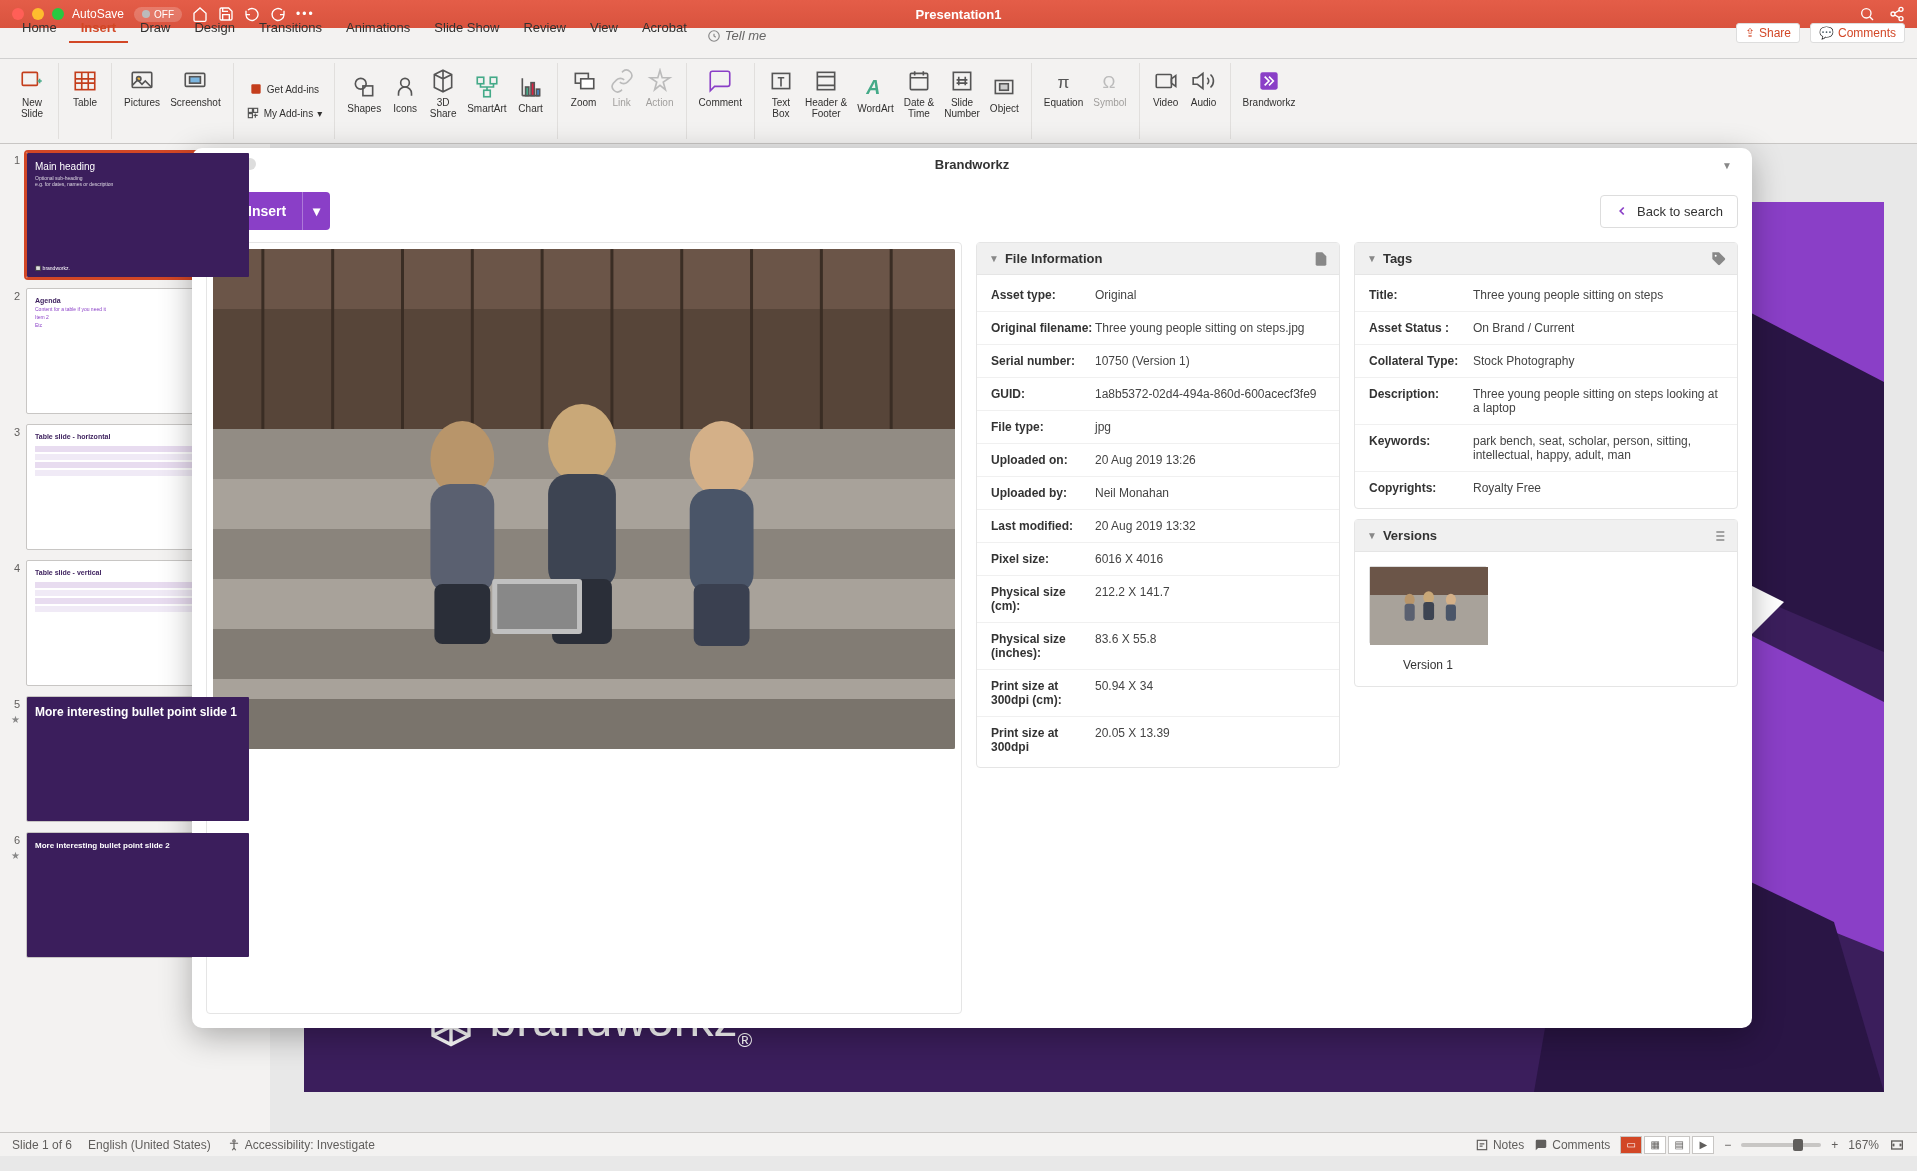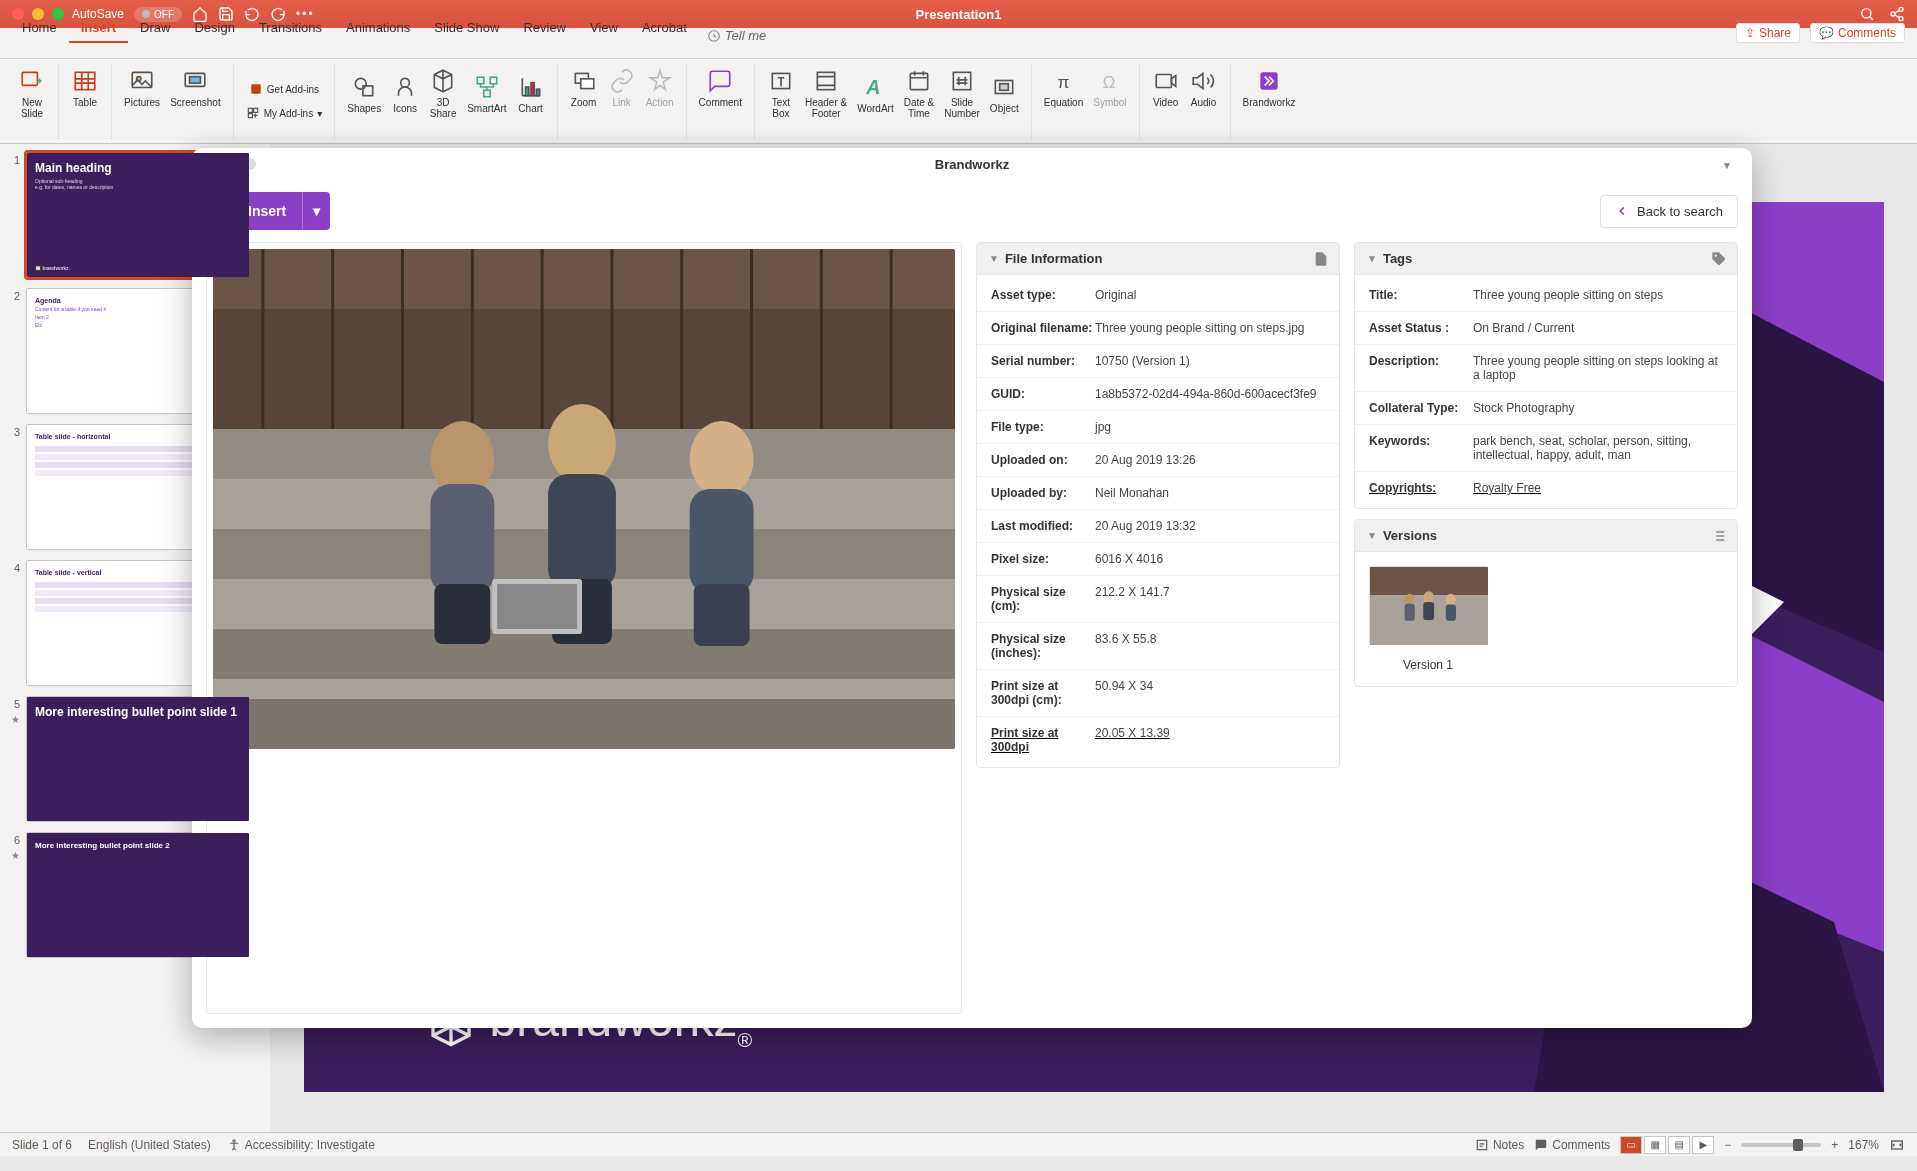--- a/index.html
+++ b/index.html
@@ -69,21 +69,21 @@
 .bw-preview-img { width: 100%; height: 500px; background: linear-gradient(180deg, #8a7560 0%, #6b5a48 35%, #b5b0aa 35%, #9a958f 100%); border-radius: 2px; position: relative; overflow: hidden; }
 
 .bw-info-col { flex: 1; display: flex; flex-direction: column; gap: 10px; overflow-y: auto; }
 .bw-side-col { width: 384px; display: flex; flex-direction: column; gap: 10px; }
 .info-panel { border: 1px solid #e5e5e5; border-radius: 4px; background: #fff; }
 .info-header { background: #f0f0f0; padding: 8px 12px; font-size: 13px; font-weight: 700; color: #333; display: flex; align-items: center; gap: 6px; border-bottom: 1px solid #e5e5e5; position: relative; }
 .info-header .caret { font-size: 10px; color: #888; }
 .info-header .hdr-icon { position: absolute; right: 10px; color: #888; }
 .info-rows { padding: 4px 0; }
 .info-row { display: flex; padding: 9px 14px; font-size: 12px; border-bottom: 1px solid #f0f0f0; }
-.info-row:last-child { border-bottom: none; text-decoration: underline; }
+.info-row:last-child { border-bottom: none; }
 .info-label { width: 104px; font-weight: 700; color: #333; flex-shrink: 0; }
 .info-value { color: #444; flex: 1; }
 .tag-label { width: 104px; font-weight: 700; color: #333; flex-shrink: 0; }
 
 .version-thumb { width: 118px; margin: 14px; }
 .version-img { width: 118px; height: 78px; border: 1px solid #ddd; background: linear-gradient(180deg, #8a7560 0%, #b5b0aa 50%, #9a958f 100%); border-radius: 2px; }
 .version-caption { text-align: center; font-size: 12px; color: #333; margin-top: 14px; }
 
 
 .status-bar { position: absolute; bottom: 15px; left: 0; right: 0; height: 24px; background: #f3f2f1; border-top: 1px solid #c8c6c4; display: flex; align-items: center; padding: 0 12px; font-size: 12px; color: #605e5c; gap: 16px; }
@@ -456,21 +456,21 @@
 <div class="workspace">
   <div class="slide-panel">
     <div id="thumbs-container">
         <div class="slide-thumb-row">
           <div style="display: flex; flex-direction: column; align-items: flex-end; gap: 4px;">
             <div class="slide-num">1</div>
           </div>
           <div class="slide-thumb selected">
             <div class="thumb-accent"></div>
             <div class="thumb-purple-dark thumb-content" style="height:100%;">
-              <div style="font-weight:700;font-size:12px;">Main heading</div>
+              <div style="font-weight:400;font-size:10px;">Main heading</div>
               <div style="font-size:5px;margin-top:3px;opacity:0.8;white-space:pre-line;">Optional sub-heading
 e.g. for dates, names or description</div>
               <div style="position:absolute;bottom:6px;left:8px;font-size:5px;">🔲 brandworkz.</div>
             </div>
           </div>
         </div>
         <div class="slide-thumb-row">
           <div style="display: flex; flex-direction: column; align-items: flex-end; gap: 4px;">
             <div class="slide-num">2</div>
           </div>
@@ -730,26 +730,26 @@
         <div class="info-rows" id="tags-rows">
             <div class="info-row">
               <div class="tag-label">Title:</div>
               <div class="info-value">Three young people sitting on steps</div>
             </div>
             <div class="info-row">
               <div class="tag-label">Asset Status :</div>
               <div class="info-value">On Brand / Current</div>
             </div>
             <div class="info-row">
+              <div class="tag-label">Collateral Type:</div>
+              <div class="info-value">Stock Photography</div>
+            </div>
+            <div class="info-row">
               <div class="tag-label">Description:</div>
               <div class="info-value">Three young people sitting on steps looking at a laptop</div>
-            </div>
-            <div class="info-row">
-              <div class="tag-label">Collateral Type:</div>
-              <div class="info-value">Stock Photography</div>
             </div>
             <div class="info-row">
               <div class="tag-label">Keywords:</div>
               <div class="info-value">park bench, seat, scholar, person, sitting, intellectual, happy, adult, man</div>
             </div>
             <div class="info-row">
               <div class="tag-label">Copyrights:</div>
               <div class="info-value">Royalty Free</div>
             </div>
           </div>

